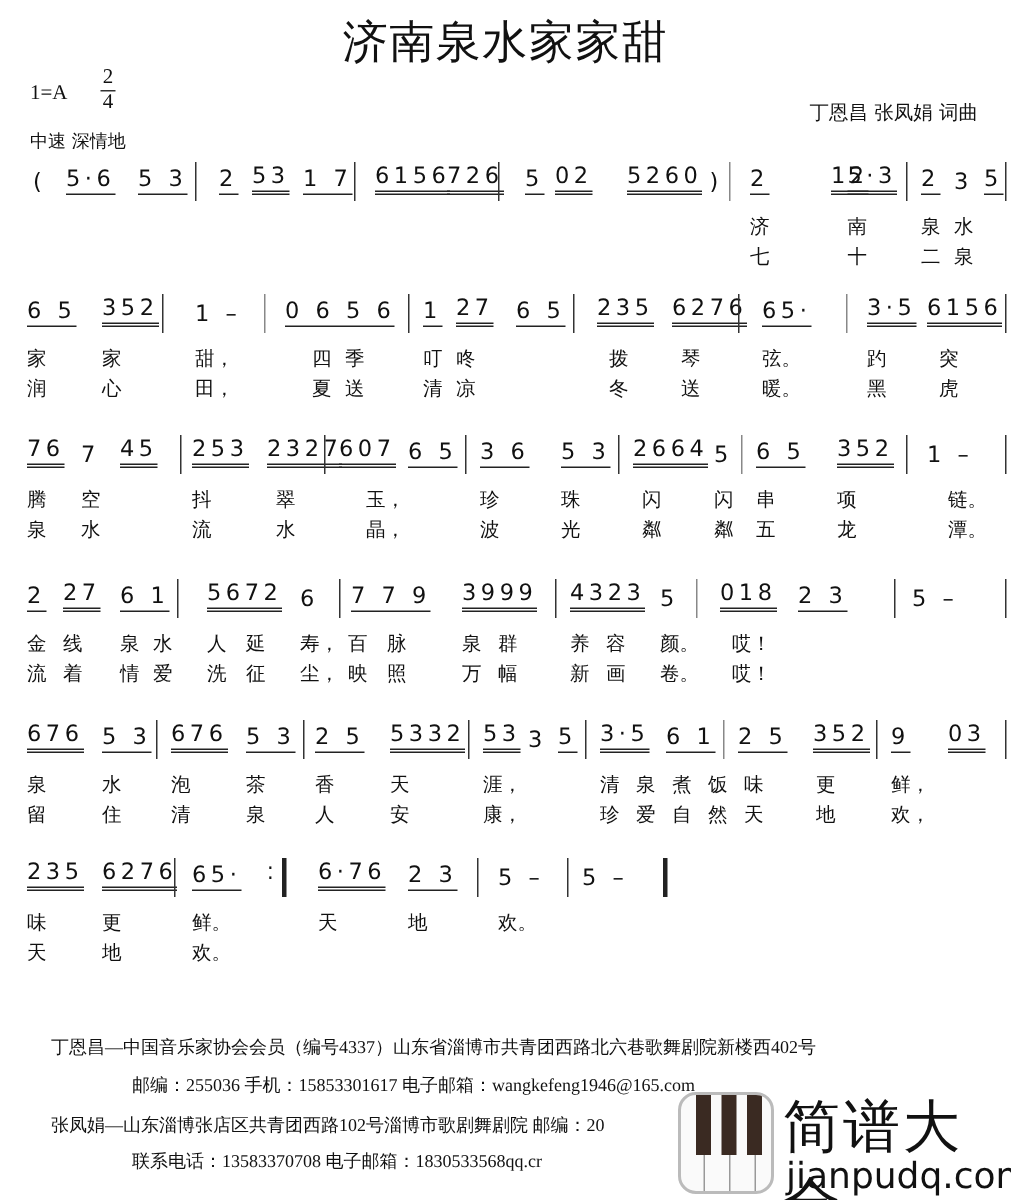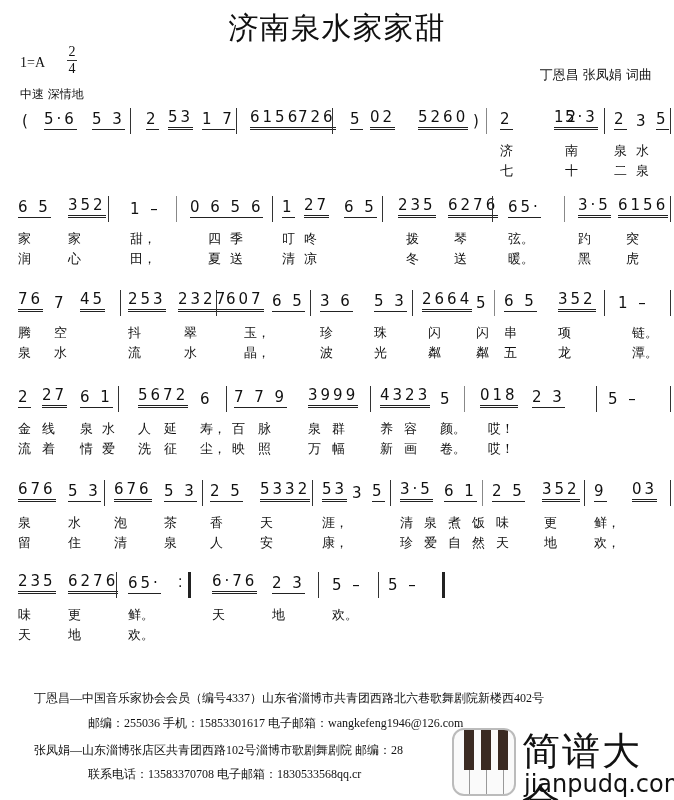--- a/index.html
+++ b/index.html
@@ -307,22 +307,22 @@
       <span class="lyr" style="left: 212px; top: 42px;">天</span>
       <span class="lyr" style="left: 272px; top: 42px;">地</span>
       <span class="lyr" style="left: 332px; top: 42px;">欢。</span>
       <span class="lyr" style="left: 18px; top: 62px;">天</span>
       <span class="lyr" style="left: 68px; top: 62px;">地</span>
       <span class="lyr" style="left: 128px; top: 62px;">欢。</span>
     </div>
   </div>
 
 <div class="footer-line" style="left:34px;top:690px;">丁恩昌—中国音乐家协会会员（编号4337）山东省淄博市共青团西路北六巷歌舞剧院新楼西402号</div>
-<div class="footer-line" style="left:88px;top:715px;">邮编：255036 手机：15853301617 电子邮箱：wangkefeng1946@126.com</div>
-<div class="footer-line" style="left:34px;top:742px;">张凤娟—山东淄博张店区共青团西路102号淄博市歌剧舞剧院 邮编：28</div>
+<div class="footer-line" style="left:88px;top:715px;">邮编：255036 手机：15853301617 电子邮箱：wangkefeng1946@165.com</div>
+<div class="footer-line" style="left:34px;top:742px;">张凤娟—山东淄博张店区共青团西路102号淄博市歌剧舞剧院 邮编：20</div>
 <div class="footer-line" style="left:88px;top:766px;">联系电话：13583370708 电子邮箱：1830533568qq.cr</div>
 
 <div class="logo">
   <div class="piano">
     <div class="key-b" style="left:10px;"></div>
     <div class="key-b" style="left:27px;"></div>
     <div class="key-b" style="left:44px;"></div>
     <div class="key-line" style="left:15px;"></div>
     <div class="key-line" style="left:32px;"></div>
     <div class="key-line" style="left:49px;"></div>

